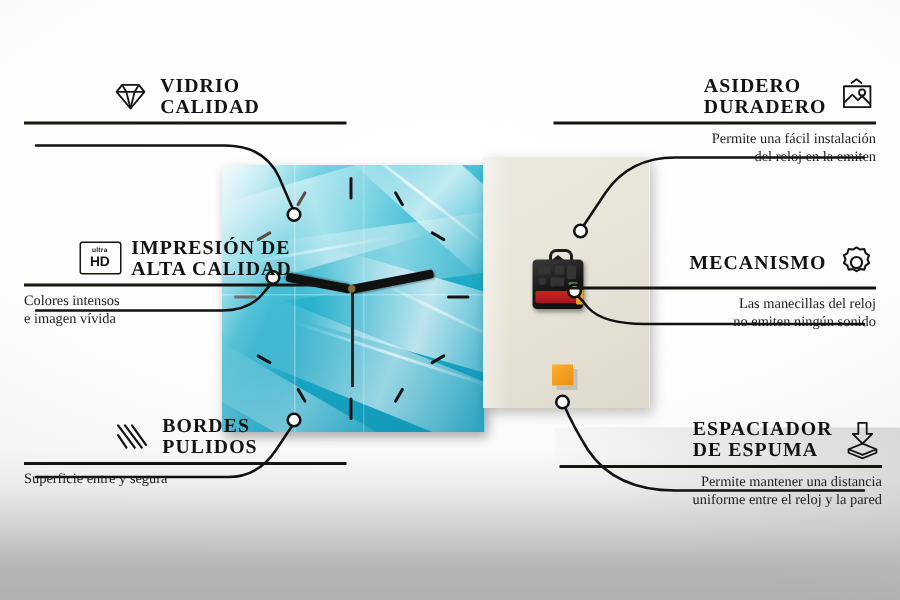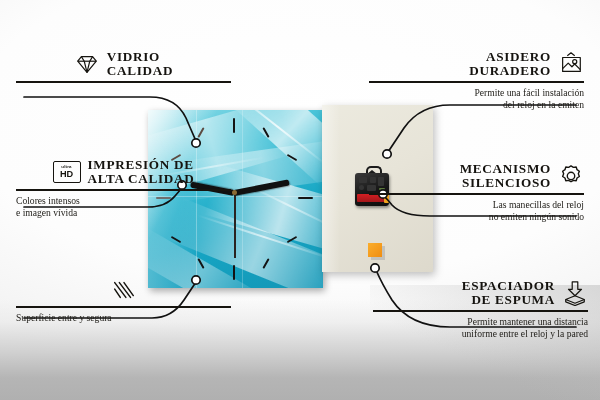--- a/index.html
+++ b/index.html
@@ -82,21 +82,21 @@
     box-shadow:3px 3px 0 rgba(170,170,170,.55);}
   
   #wires{position:absolute;left:0;top:0;width:600px;height:400px;}
   
   .feat{position:absolute;width:215px;}
   .feat .head{display:flex;align-items:center;gap:7px;justify-content:center;}
   .feat.right .head{justify-content:flex-end;}
   .titles{display:flex;flex-direction:column;line-height:1.06;}
   .t1,.t2{font-family:"Liberation Serif", serif;font-weight:bold;
     font-size:13.2px;letter-spacing:.7px;color:#15130f;white-space:nowrap;}
-  .feat.right .t1,.feat.right .t2{text-align:right;}
+  .feat.right .t1,.feat.right .t2{}
   .rule{height:1.6px;background:#16140f;margin:3px 0 4px 0;}
   .desc{font-family:"Liberation Serif", serif;font-size:9.6px;
     line-height:1.28;color:#1d1b16;white-space:pre-line;}
   .feat.right .desc{text-align:right;}
   .ico{width:26px;height:26px;flex:0 0 26px;display:block;}
   
   #f-vidrio{left:16px;top:50px;}
   #f-hd{left:16px;top:158px;}
   #f-bordes{left:16px;top:277px;}
   #f-asidero{left:369px;top:50px;}
@@ -224,20 +224,24 @@
   <div class="feat left" id="f-bordes">
     <div class="head">
       <svg class="ico" viewBox="0 0 28 28">
         <g fill="none" stroke="#16140f" stroke-width="1.6" stroke-linecap="round">
           <path d="M4 6 L16 22"></path>
             <path d="M9 6 L21 22"></path>
             <path d="M14 6 L24 20"></path>
             <path d="M4 13 L10 22"></path>
         </g>
       </svg>
+      <div class="titles">
+        <div class="t1">BORDES</div>
+        <div class="t2">PULIDOS</div>
+      </div>
     </div>
     <div class="rule"></div>
     <div class="desc">Superficie entre y segura</div>
   </div>
 
   <div class="feat right" id="f-asidero">
     <div class="head">
       <div class="titles">
         <div class="t1">ASIDERO</div>
         <div class="t2">DURADERO</div>
@@ -253,21 +257,20 @@
     </div>
     <div class="rule"></div>
     <div class="desc">Permite una fácil instalación
 del reloj en la emiten</div>
   </div>
 
   <div class="feat right" id="f-mecanismo">
     <div class="head">
       <div class="titles">
         <div class="t1">MECANISMO</div>
-        <div class="t2">SILENCIOSO</div>
       </div>
       <svg class="ico" viewBox="0 0 28 28">
         <g fill="none" stroke="#16140f" stroke-width="1.5" stroke-linejoin="round">
           <path d="M14 3.2 l2.6 1.5 3-0.4 0.9 2.9 2.5 1.7 -1.1 2.8 1.1 2.8 -2.5 1.7 -0.9 2.9 -3 -0.4 -2.6 1.5 -2.6 -1.5 -3 0.4 -0.9 -2.9 -2.5 -1.7 1.1 -2.8 -1.1 -2.8 2.5 -1.7 0.9 -2.9 3 0.4 Z"></path>
           <circle cx="14" cy="14" r="4"></circle>
         </g>
       </svg>
     </div>
     <div class="rule"></div>
     <div class="desc">Las manecillas del reloj

